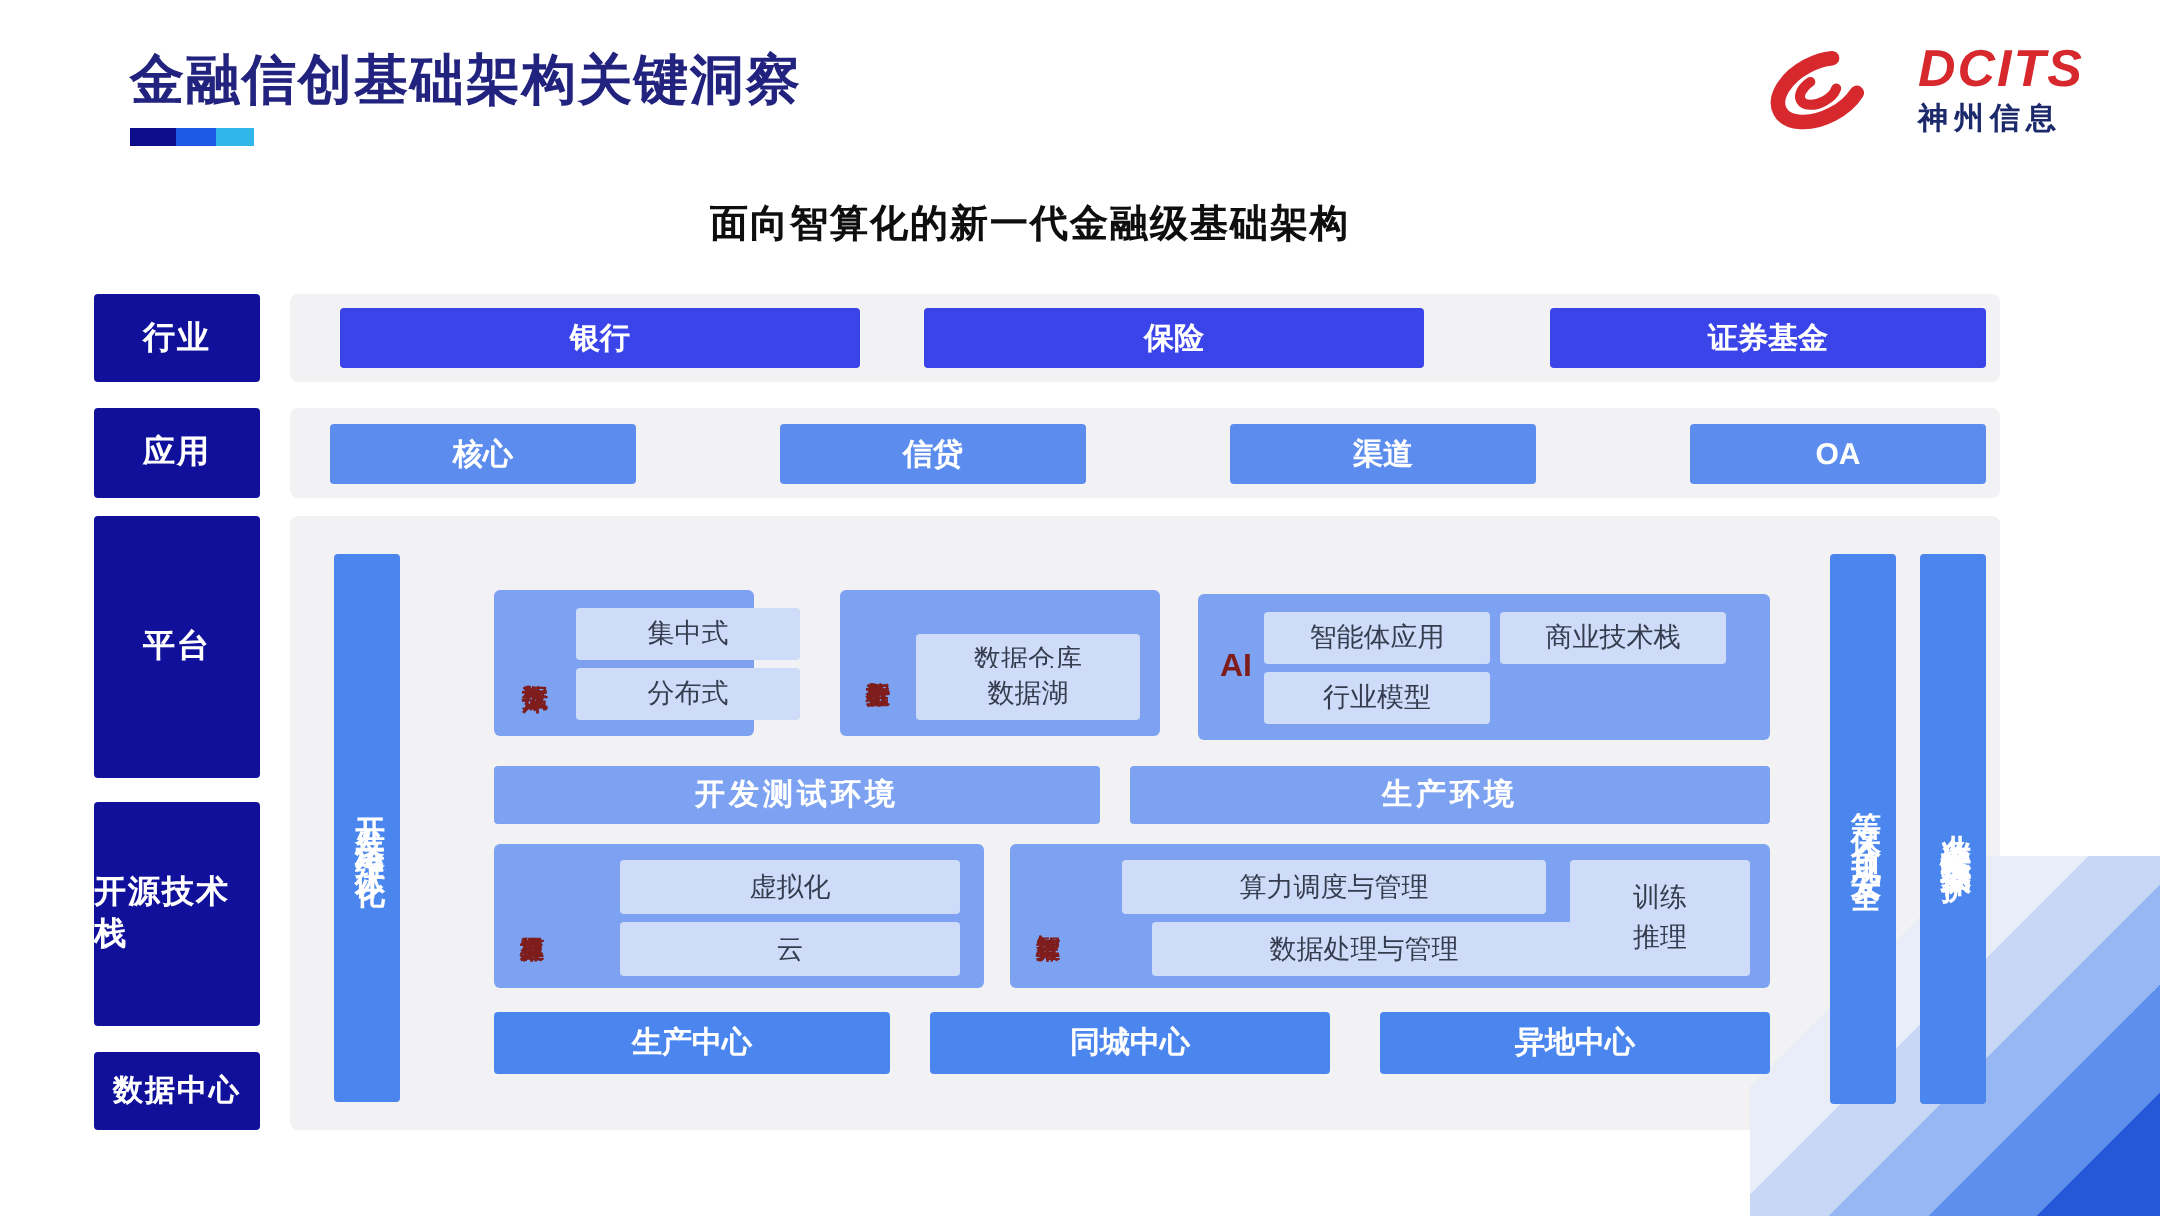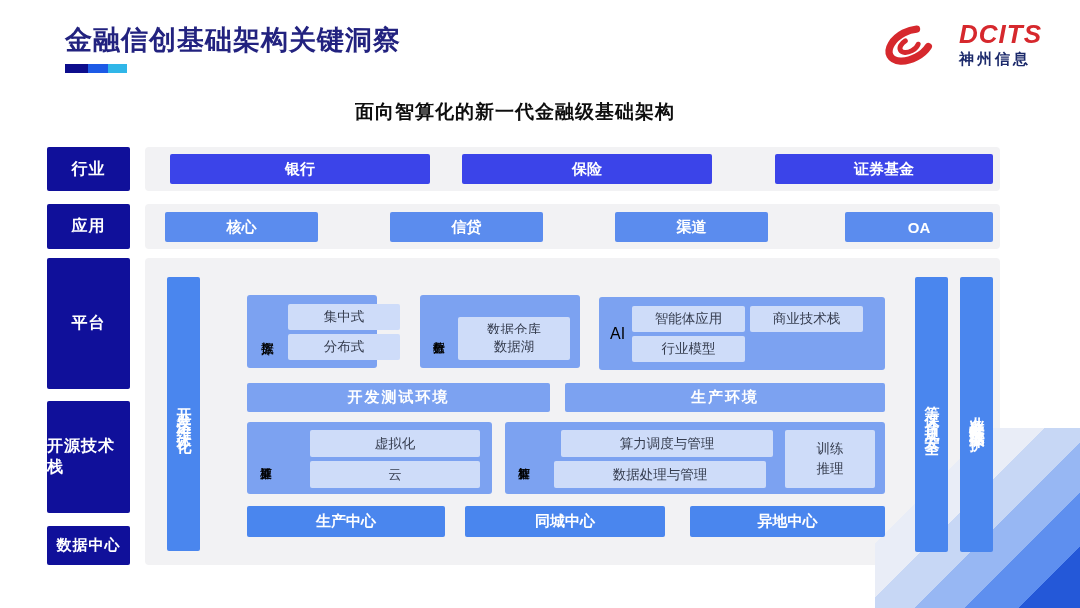--- a/index.html
+++ b/index.html
@@ -33,21 +33,21 @@
          color:#fff; font-weight:bold; font-size:15px; border-radius:2px; z-index:2; }
   .btn.royal { background:#3b44e9; }
   .btn.light { background:#5b8cee; }
   .btn.mid   { background:#4a86ee; }
 
   .vbar { position:absolute; width:33px; background:#4a86ee; color:#fff; font-weight:bold;
           display:flex; align-items:center; justify-content:center; border-radius:2px;
           writing-mode:vertical-rl; text-orientation:upright; font-size:15px; z-index:2; }
 
   .group { position:absolute; background:#7ca2f1; border-radius:3px; z-index:2; }
-  .group-label { position:absolute; color:#000000; font-weight:normal; font-size:13px;
+  .group-label { position:absolute; color:#7f1d1d; font-weight:bold; font-size:13px;
                  writing-mode:vertical-rl; text-orientation:upright; top:50%; transform:translateY(-50%); }
   .group-label.horiz { writing-mode:horizontal-tb; font-size:16px; }
   .chip { position:absolute; background:#cedcf9; color:#353c4e; font-size:13.5px;
           display:flex; align-items:center; justify-content:center; border-radius:2px; }
   .chip.pre { white-space:pre-line; text-align:center; line-height:1.45; }
 
   .softbar { position:absolute; background:#7ca2f1; color:#fff; font-weight:bold; font-size:15px;
              display:flex; align-items:center; justify-content:center; border-radius:2px; letter-spacing:2px; z-index:2; }
 
   
@@ -135,21 +135,21 @@
 
     <div class="group" style="left:102px;top:164px;width:245px;height:72px;">
       <div class="group-label" style="left:10px;font-size:12px;">通算框架</div>
       <div class="chip" style="left:63px;top:8px;width:170px;height:27px;">虚拟化</div>
       <div class="chip" style="left:63px;top:39px;width:170px;height:27px;">云</div>
     </div>
 
     <div class="group" style="left:360px;top:164px;width:380px;height:72px;">
       <div class="group-label" style="left:10px;font-size:12px;">智算框架</div>
       <div class="chip" style="left:56px;top:8px;width:212px;height:27px;">算力调度与管理</div>
-      <div class="chip" style="left:49px;top:39px;width:212px;height:27px;">数据处理与管理</div>
+      <div class="chip" style="left:71px;top:39px;width:212px;height:27px;">数据处理与管理</div>
       <div class="chip pre" style="left:280px;top:8px;width:90px;height:58px;">训练
 推理</div>
     </div>
 
     <div class="btn mid" style="left:102px;top:248px;width:198px;height:31px;">生产中心</div>
     <div class="btn mid" style="left:320px;top:248px;width:200px;height:31px;">同城中心</div>
     <div class="btn mid" style="left:545px;top:248px;width:195px;height:31px;">异地中心</div>
 
     <div class="vbar" style="left:770px;top:19px;height:275px;letter-spacing:7px;">等保合规安全</div>
     <div class="vbar" style="left:815px;top:19px;height:275px;letter-spacing:2px;">业务连续性及数据保护</div>

